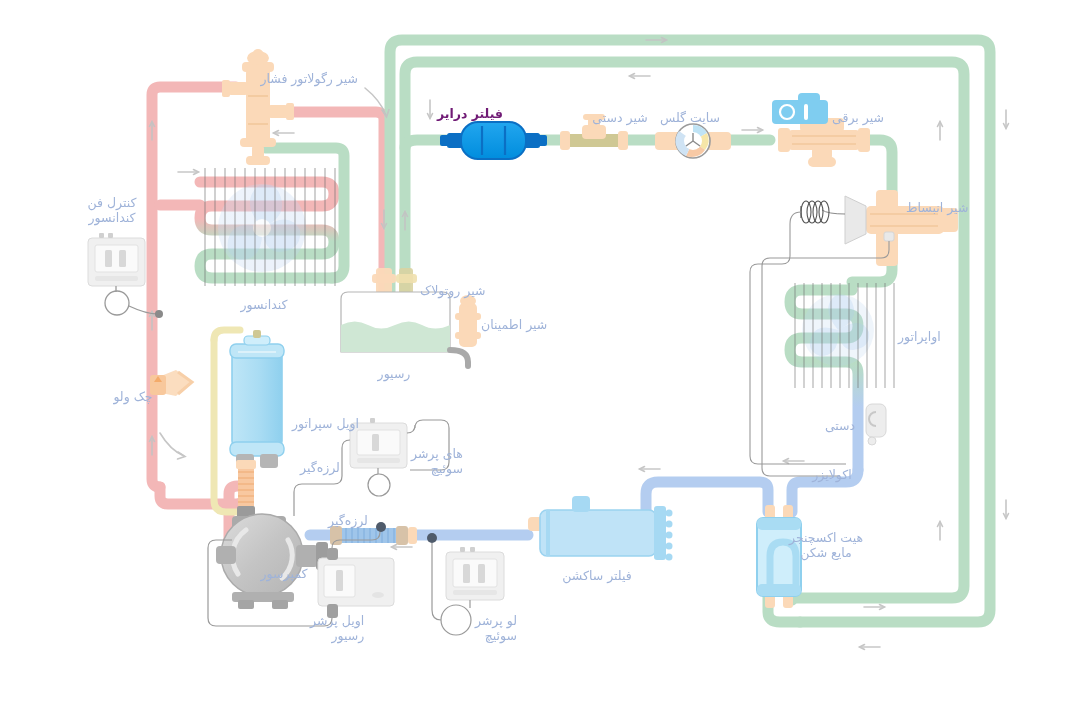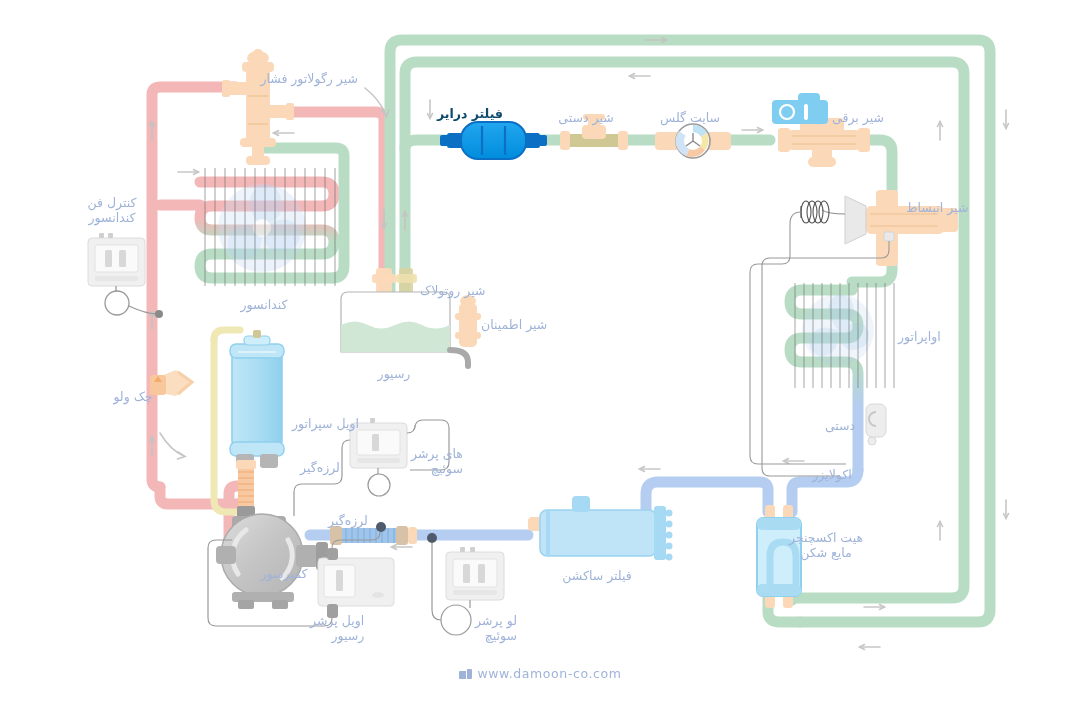--- a/index.html
+++ b/index.html
@@ -1,21 +1,21 @@
 <!DOCTYPE html>
 <html><head>
 <meta charset="utf-8">
 <style>
   html,body{margin:0;padding:0;background:#ffffff;}
   body{font-family:"DejaVu Sans","Liberation Sans",sans-serif;}
   #stage{position:relative;width:1081px;height:721px;background:#fff;overflow:hidden;}
   svg#diagram{position:absolute;left:0;top:0;width:1081px;height:721px;}
   .lbl{position:absolute;color:#9fb3d9;font-size:12.5px;line-height:15px;
        direction:rtl;unicode-bidi:bidi-override;white-space:pre;letter-spacing:.1px;}
-  .lbl.strong{color:#0c4a6e;font-weight:bold;font-size:12.5px;}
+  .lbl.strong{color:#701a75;font-weight:bold;font-size:12.5px;}
   #footer{position:absolute;left:0;top:666px;width:1081px;text-align:center;
           color:#9fb3d9;font-size:12.5px;letter-spacing:.6px;}
   #footer .mark{display:inline-block;width:13px;height:10px;margin-right:5px;
           vertical-align:-1px;position:relative;}
   #footer .mark i{position:absolute;background:#9fb3d9;display:block;}
   #footer .mark i.a{left:0;top:2px;width:7px;height:8px;border-radius:1px 0 0 1px;}
   #footer .mark i.b{left:8px;top:0;width:5px;height:10px;border-radius:0 1px 1px 0;}
 </style>
 </head>
 <body>
@@ -482,21 +482,21 @@
     <path d="M470,600 L470,608" stroke="#9a9a9a" stroke-width="1.2" fill="none"></path>
     <circle cx="456" cy="620" r="15" fill="none" stroke="#9a9a9a" stroke-width="1.2"></circle>
     <path d="M441,620 Q432,620 432,610 L432,543" fill="none" stroke="#9a9a9a" stroke-width="1.2"></path>
     <circle cx="432" cy="538" r="5" fill="#4f5b6b"></circle>
   </g>
 </svg>
 
 <div id="labels">
       <div class="lbl" style="top: 71px; left: 358px; transform: translateX(-100%); text-align: right;">شیر رگولاتور فشار</div>
       <div class="lbl strong" style="top: 106px; left: 470px; transform: translateX(-50%); text-align: center;">فیلتر درایر</div>
-      <div class="lbl" style="top: 110px; left: 586px; transform: translateX(-50%); text-align: center;">شیر دستی</div>
+      <div class="lbl" style="top: 110px; left: 620px; transform: translateX(-50%); text-align: center;">شیر دستی</div>
       <div class="lbl" style="top: 110px; left: 690px; transform: translateX(-50%); text-align: center;">سایت گلس</div>
       <div class="lbl" style="top: 110px; left: 832px; text-align: right;">شیر برقی</div>
       <div class="lbl" style="top: 200px; left: 906px; text-align: right;">شیر انبساط</div>
       <div class="lbl" style="top: 195px; left: 112px; transform: translateX(-50%); text-align: center;">کنترل فن
 کندانسور</div>
       <div class="lbl" style="top: 297px; left: 264px; transform: translateX(-50%); text-align: center;">کندانسور</div>
       <div class="lbl" style="top: 283px; left: 420px; text-align: right;">شیر روتولاک</div>
       <div class="lbl" style="top: 317px; left: 481px; text-align: right;">شیر اطمینان</div>
       <div class="lbl" style="top: 366px; left: 394px; transform: translateX(-50%); text-align: center;">رسیور</div>
       <div class="lbl" style="top: 329px; left: 898px; text-align: right;">اواپراتور</div>
@@ -511,17 +511,14 @@
       <div class="lbl" style="top: 566px; left: 244px; transform: translateX(-50%); text-align: right; margin-left: 40px;">کمپرسور</div>
       <div class="lbl" style="top: 613px; left: 310px; text-align: right;">اویل پرشر
 رسیور</div>
       <div class="lbl" style="top: 613px; left: 475px; text-align: right;">لو پرشر
 سوئیچ</div>
       <div class="lbl" style="top: 568px; left: 597px; transform: translateX(-50%); text-align: center;">فیلتر ساکشن</div>
       <div class="lbl" style="top: 530px; left: 826px; transform: translateX(-50%); text-align: center;">هیت اکسچنجر
 مایع شکن</div>
     </div>
 
-<div id="footer">
-  <span class="mark"><i class="a"></i><i class="b"></i></span><span>www.damoon-co.com</span>
+
 </div>
 
-</div>
-
 </body></html>

